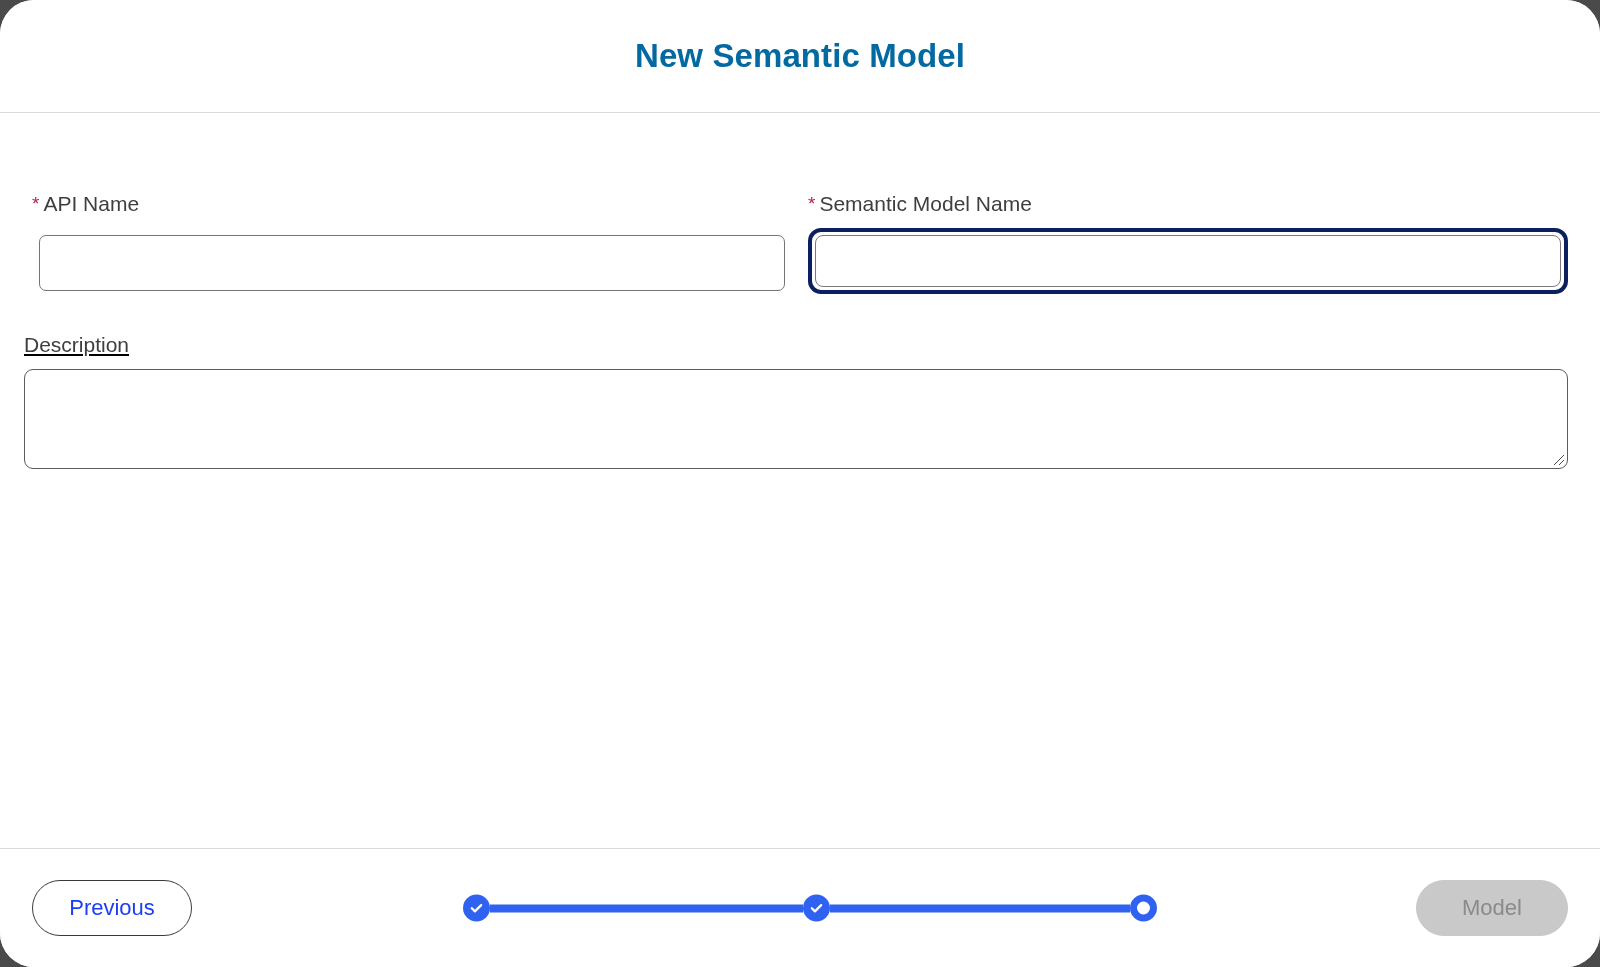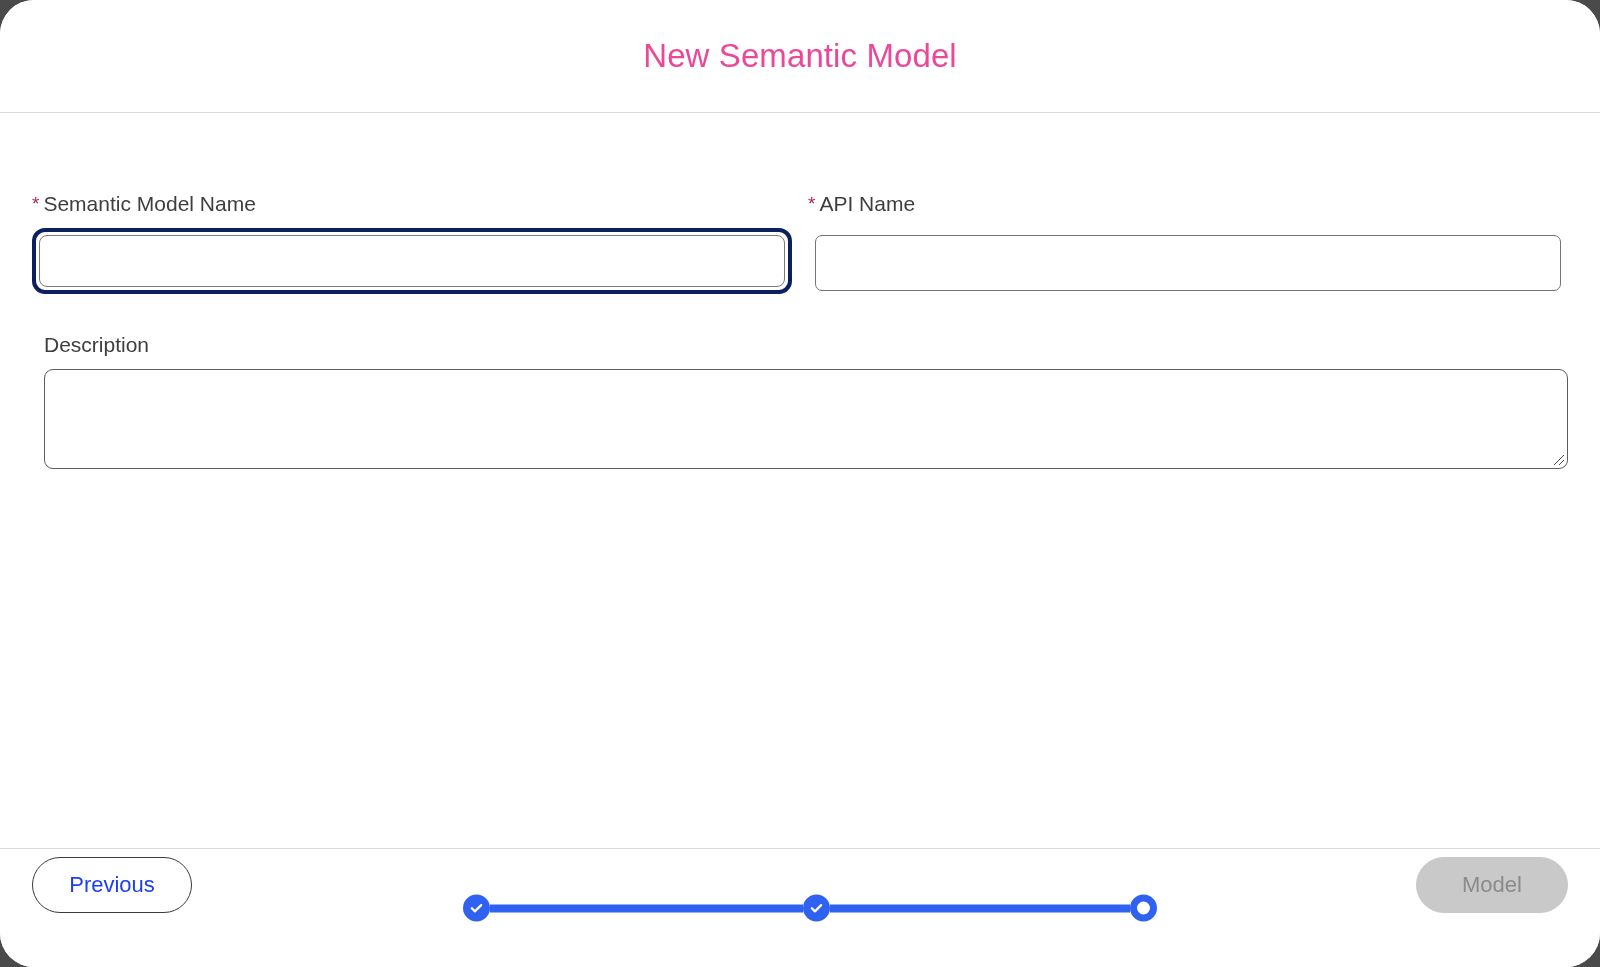--- a/index.html
+++ b/index.html
@@ -43,22 +43,22 @@
     flex: 0 0 113px;
     display: flex;
     align-items: center;
     justify-content: center;
     border-bottom: 1px solid #dddbda;
     background: #ffffff;
   }
 
   .modal-title {
     font-size: 33px;
-    font-weight: 400;
-    color: #ec4899;
+    font-weight: 700;
+    color: #0369a1;
     letter-spacing: 0.1px;
     line-height: 1.1;
   }
 
   
   .modal-body {
     flex: 1 1 auto;
     background: #ffffff;
     padding: 0;
     position: relative;
@@ -123,21 +123,22 @@
   }
   
   .input-plain-wrap {
     border: 4px solid transparent;
     border-radius: 13px;
     padding: 3px;
   }
 
   
   .desc-block {
-    padding: 34px 32px 0 44px;
+    padding: 34px 32px 0 24px;
+    text-decoration: underline;
   }
 
   .textarea-input {
     display: block;
     width: 100%;
     height: 100px;
     border: 1px solid #5c5c5c;
     border-radius: 9px;
     background: #ffffff;
     font-size: 20px;
@@ -159,20 +160,21 @@
     pointer-events: none;
   }
 
   
   .modal-footer {
     flex: 0 0 119px;
     height: 119px;
     border-top: 1px solid #dddbda;
     background: #ffffff;
     display: flex;
+    align-items: center;
     padding: 8px 32px;
     position: relative;
   }
 
   .btn {
     font-family: "Liberation Sans", sans-serif;
     font-size: 22px;
     border-radius: 28px;
     cursor: pointer;
     line-height: 1;
@@ -254,32 +256,32 @@
   <div class="modal-header">
     <h1 class="modal-title">New Semantic Model</h1>
   </div>
 
   <div class="modal-body">
 
     <div class="form-grid">
 
       <div class="form-col">
         <label class="field-label">
+          <span class="req-star">*</span><span>API Name</span>
+        </label>
+        <div class="input-plain-wrap">
+          <input class="text-input" type="text" placeholder="" style="">
+        </div>
+      </div>
+
+      <div class="form-col">
+        <label class="field-label">
           <span class="req-star">*</span><span>Semantic Model Name</span>
         </label>
         <div class="input-focus-wrap">
-          <input class="text-input" type="text" placeholder="" style="">
-        </div>
-      </div>
-
-      <div class="form-col">
-        <label class="field-label">
-          <span class="req-star">*</span><span>API Name</span>
-        </label>
-        <div class="input-plain-wrap">
           <input class="text-input" type="text" placeholder="" style="">
         </div>
       </div>
 
     </div>
 
     <div class="desc-block">
       <label class="field-label">Description</label>
       <div class="textarea-wrap">
         <textarea class="textarea-input" placeholder="" style=""></textarea>

